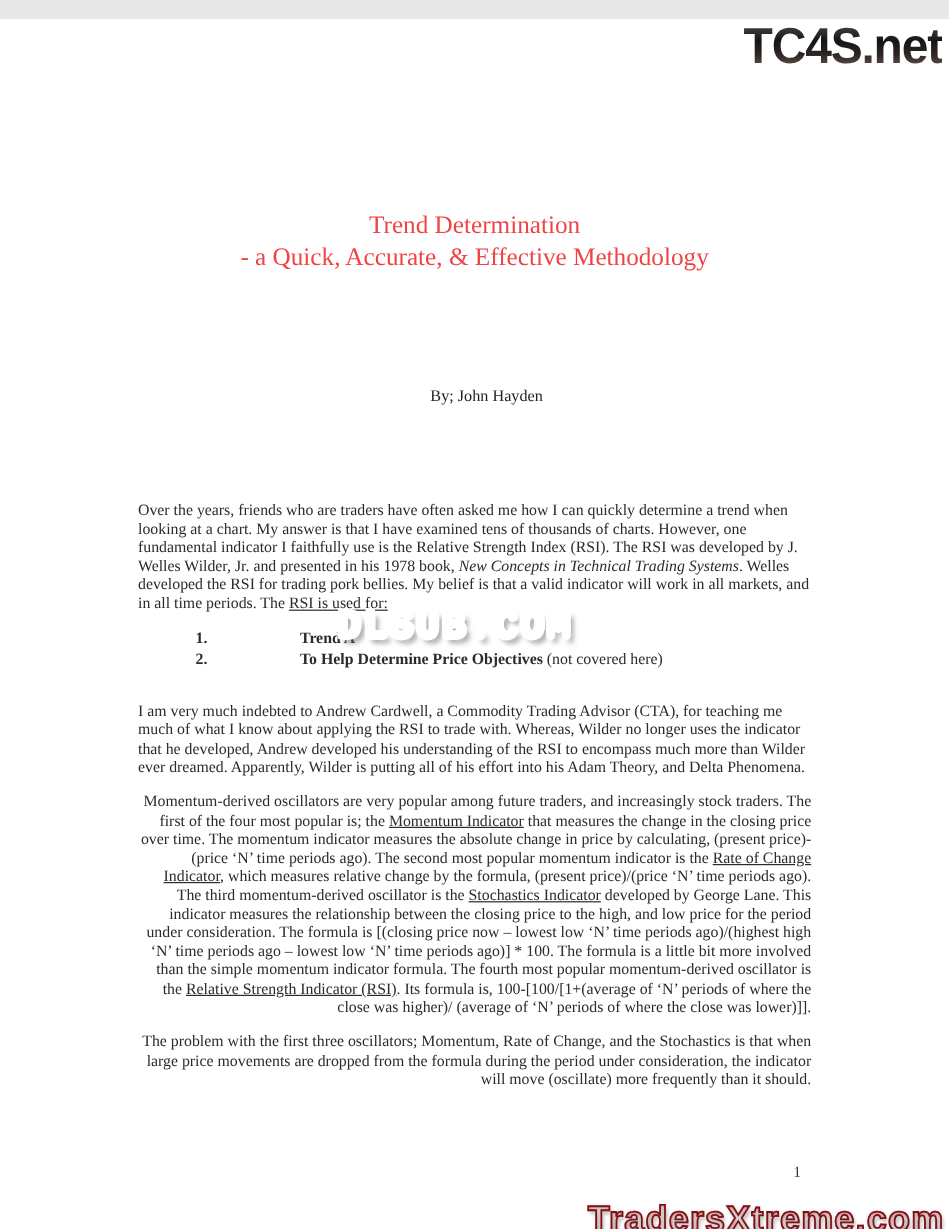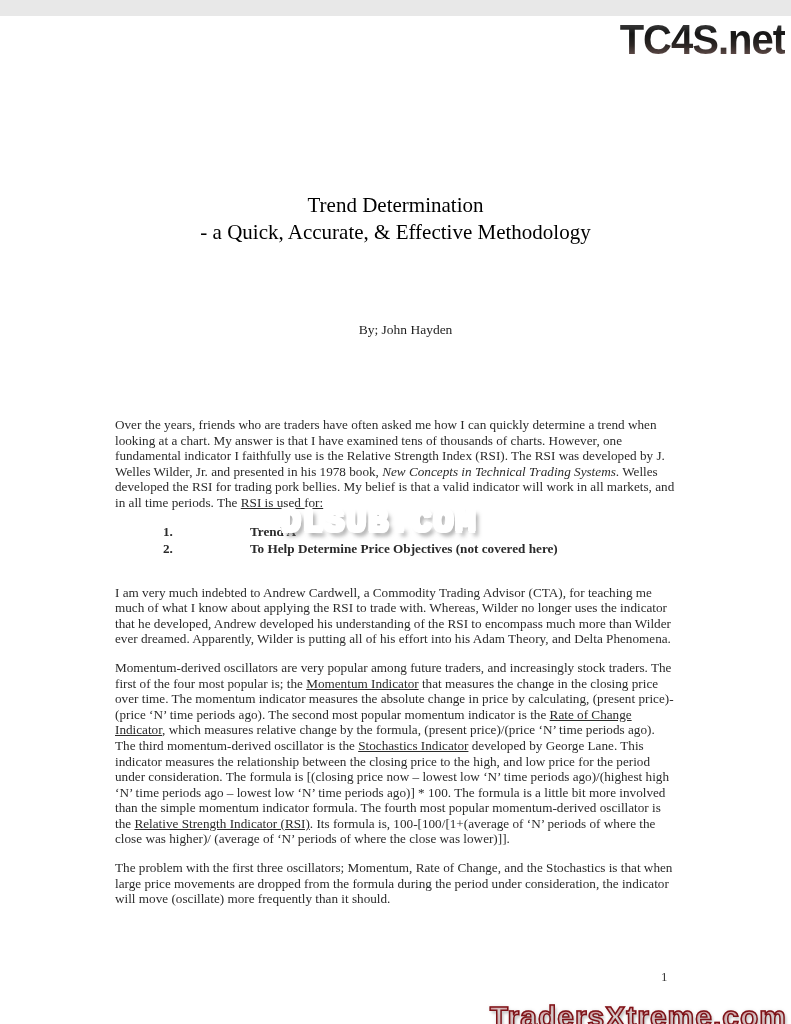--- a/index.html
+++ b/index.html
@@ -20,44 +20,44 @@
     font-family:"Liberation Sans", sans-serif;
     font-weight:bold; font-size:40px; letter-spacing:-1px;
     transform:scaleY(1.05); transform-origin:top right;
     background:linear-gradient(180deg,#555 0%,#151515 38%,#2c2624 62%,#8a6a66 100%);
     -webkit-background-clip:text; background-clip:text;
     color:transparent; -webkit-text-fill-color:transparent;
   }
 
   
   .title {
-    position:absolute; top:176px; left:0; width:100%;
-    text-align:center; font-size:21px; line-height:27px; color:#000000;
+    position:absolute; top:158px; left:0; width:100%;
+    text-align:center; font-size:21px; line-height:27px; color:#ef4444;
   }
 
   .byline {
     position:absolute; top:306px; left:0; width:100%;
     text-align:center; font-size:13.5px; color:#1e1e1e;padding-left:20px;
   }
 
   
   .content {
     position:absolute; left:115px; top:401px; width:561px;
     font-size:13.2px; line-height:15.6px; text-align:left;
   }
   .content p { margin:0; }
   .content .gap-list { margin-top:12px; }
   .content .gap-lg   { margin-top:27px; }
-  .content .gap-md   { margin-top:13px; }
+  .content .gap-md   { margin-top:13px;text-align:right; }
   .ital { font-style:italic; }
   .uline { text-decoration:underline; }
 
   .uses-list .li { display:flex; line-height:17.5px; font-weight:bold; }
   .uses-list .num { margin-left:48px; width:87px; }
-  .uses-list .rest { font-weight:bold; }
+  .uses-list .rest { font-weight:normal; }
 
   
   .watermark {
     position:absolute; left:281px; top:489px; z-index:6;
     font-family:Liberation Mono, monospace; font-weight:bold;
     font-size:33px; letter-spacing:2px; line-height:36px;
     background:linear-gradient(180deg,#e85050 0%,#d62b2b 42%,#9f0f0f 52%,#c21b1b 100%);
     -webkit-background-clip:text; background-clip:text;
     color:#c41a1a; -webkit-text-fill-color:transparent;
     text-shadow:

